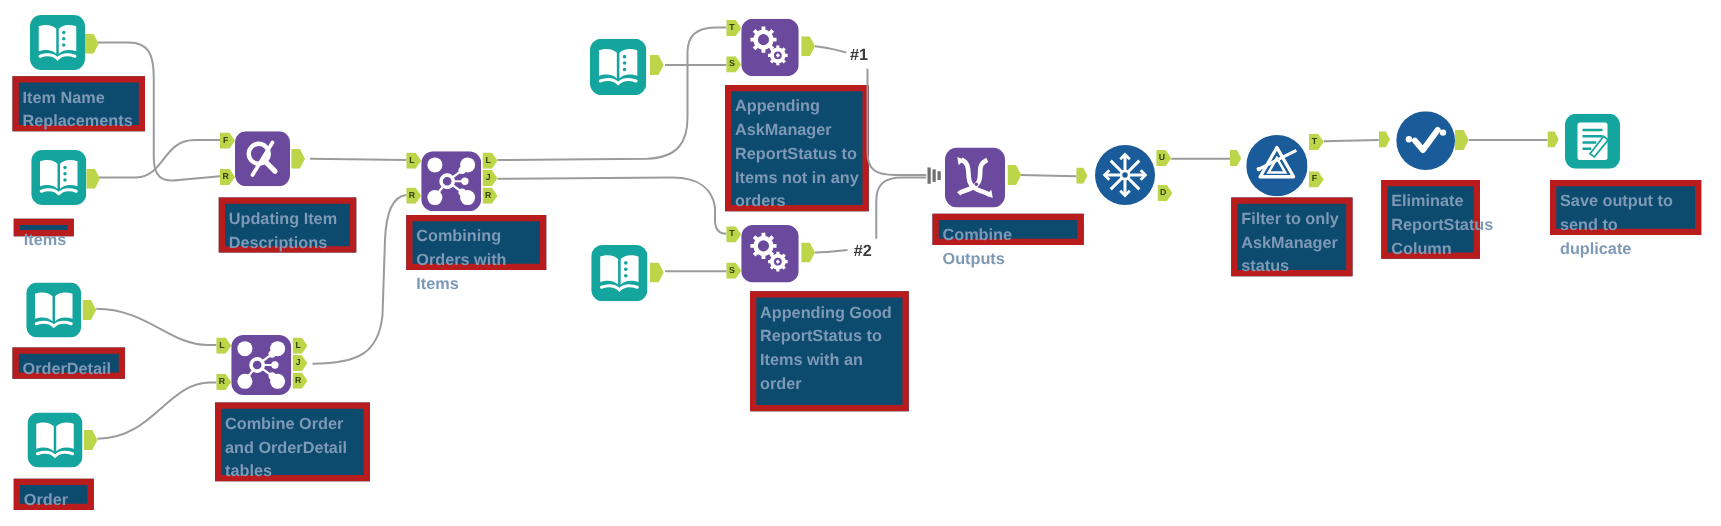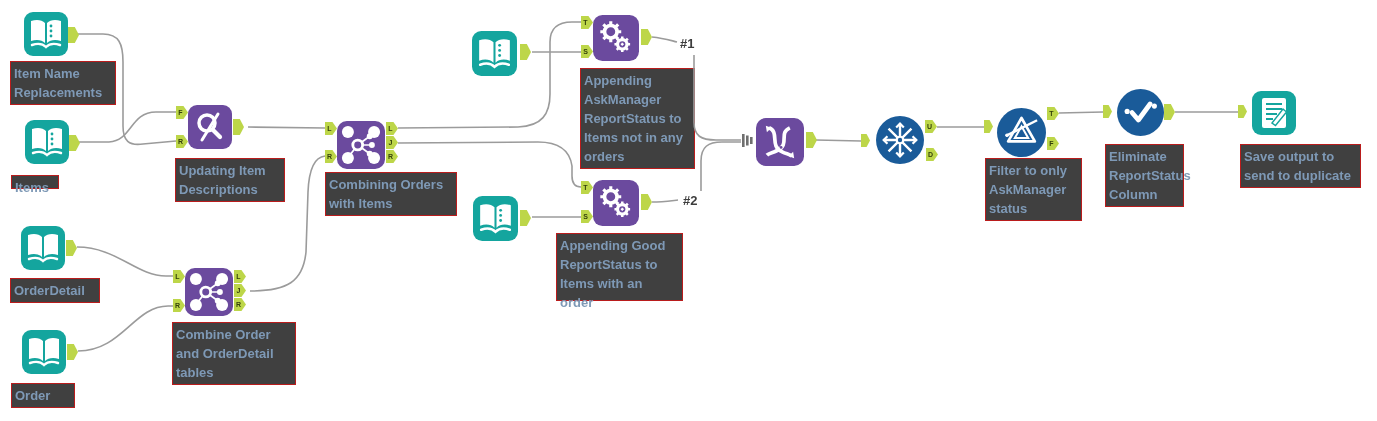--- a/index.html
+++ b/index.html
@@ -1,19 +1,19 @@
 <!DOCTYPE html>
 <html><head>
 <meta charset="utf-8">
 <style>
   html,body{margin:0;padding:0;background:#fff;}
   #canvas{position:relative;width:1377px;height:421px;background:#fff;overflow:hidden;
           font-family:"Liberation Sans",sans-serif;}
   #wires{position:absolute;left:0;top:0;z-index:2;}
-  .lbl{position:absolute;background:#404040;border:1px solid #b91c1c;color:#7e99b6;
+  .lbl{position:absolute;background:#0c4a6e;border:5px solid #b91c1c;color:#7e99b6;
        font:bold 13px/19px "Liberation Sans",sans-serif;padding:2px 3px;box-sizing:border-box;z-index:1;}
   .tool{position:absolute;z-index:3;}
   .anchor{position:absolute;z-index:4;background:#bdd649;
           clip-path:polygon(0 0,62% 0,100% 50%,62% 100%,0 100%);
           display:flex;align-items:center;justify-content:center;
           font:bold 7px "Liberation Sans",sans-serif;color:#33400a;
           filter:drop-shadow(0 0 1px #7d922a);}
   .a-letter{width:12px;height:13px;padding-right:3px;box-sizing:border-box;}
   .a-out{width:11px;height:16px;}
   .a-in{width:9px;height:13px;}
@@ -47,23 +47,24 @@
       <path d="M 1175 112 L 1238 112"></path>
     </g>
   </svg>
 
   <div class="lbl" style="left:10px;top:61px;width:106px;height:44px"><span>Item Name Replacements</span></div>
   <div class="lbl" style="left:11px;top:175px;width:48px;height:14px"><span>Items</span></div>
   <div class="lbl" style="left:175px;top:158px;width:110px;height:44px"><span>Updating Item Descriptions</span></div>
   <div class="lbl" style="left:10px;top:278px;width:90px;height:25px"><span>OrderDetail</span></div>
   <div class="lbl" style="left:11px;top:383px;width:64px;height:25px"><span>Order</span></div>
   <div class="lbl" style="left:172px;top:322px;width:124px;height:63px"><span>Combine Order and OrderDetail tables</span></div>
-  <div class="lbl" style="left:325px;top:172px;width:132px;height:44px"><span>Combining Orders with Items</span></div>
+  <div class="lbl" style="left:325px;top:172px;width:112px;height:44px"><span>Combining Orders with Items</span></div>
   <div class="lbl" style="left:580px;top:68px;width:115px;height:101px"><span>Appending AskManager ReportStatus to Items not in any orders</span></div>
-  <div class="lbl" style="left:556px;top:233px;width:127px;height:68px"><span>Appending Good ReportStatus to Items with an order</span></div>
+  <div class="lbl" style="left:600px;top:233px;width:127px;height:96px"><span>Appending Good ReportStatus to Items with an order</span></div>
+  <div class="lbl" style="left:746px;top:171px;width:121px;height:25px"><span>Combine Outputs</span></div>
   <div class="lbl" style="left:985px;top:158px;width:97px;height:63px"><span>Filter to only AskManager status</span></div>
   <div class="lbl" style="left:1105px;top:144px;width:79px;height:63px"><span>Eliminate ReportStatus Column</span></div>
   <div class="lbl" style="left:1240px;top:144px;width:121px;height:44px"><span>Save output to send to duplicate</span></div>
 
   <div class="ann" style="left:680px;top:36px">#1</div>
   <div class="ann" style="left:683px;top:193px">#2</div>
 
   <div class="tool" style="left:24px;top:12px">
     <svg width="44" height="44" viewBox="0 0 44 44">
       <rect width="44" height="44" rx="9" fill="#14a59e"></rect>

